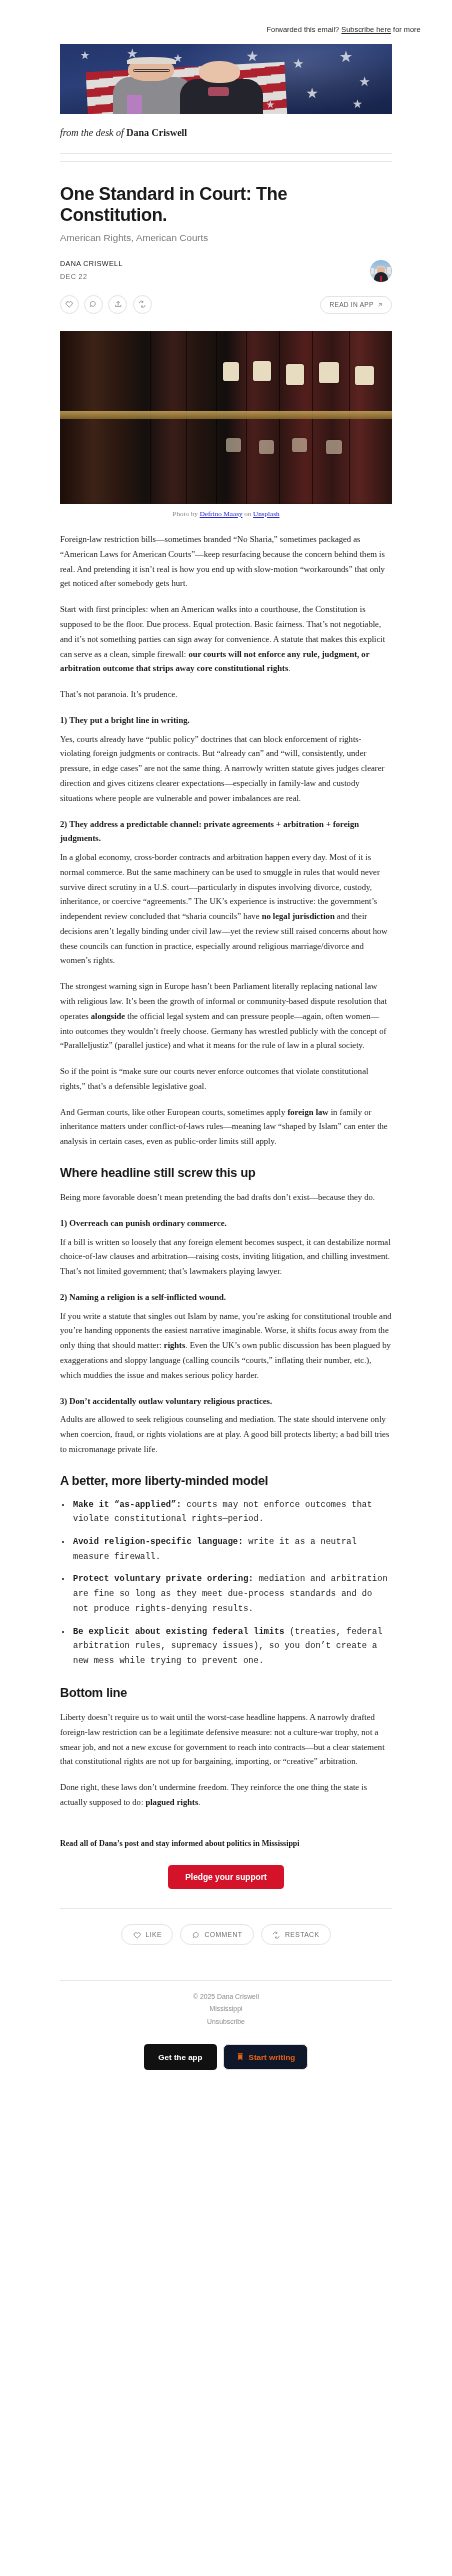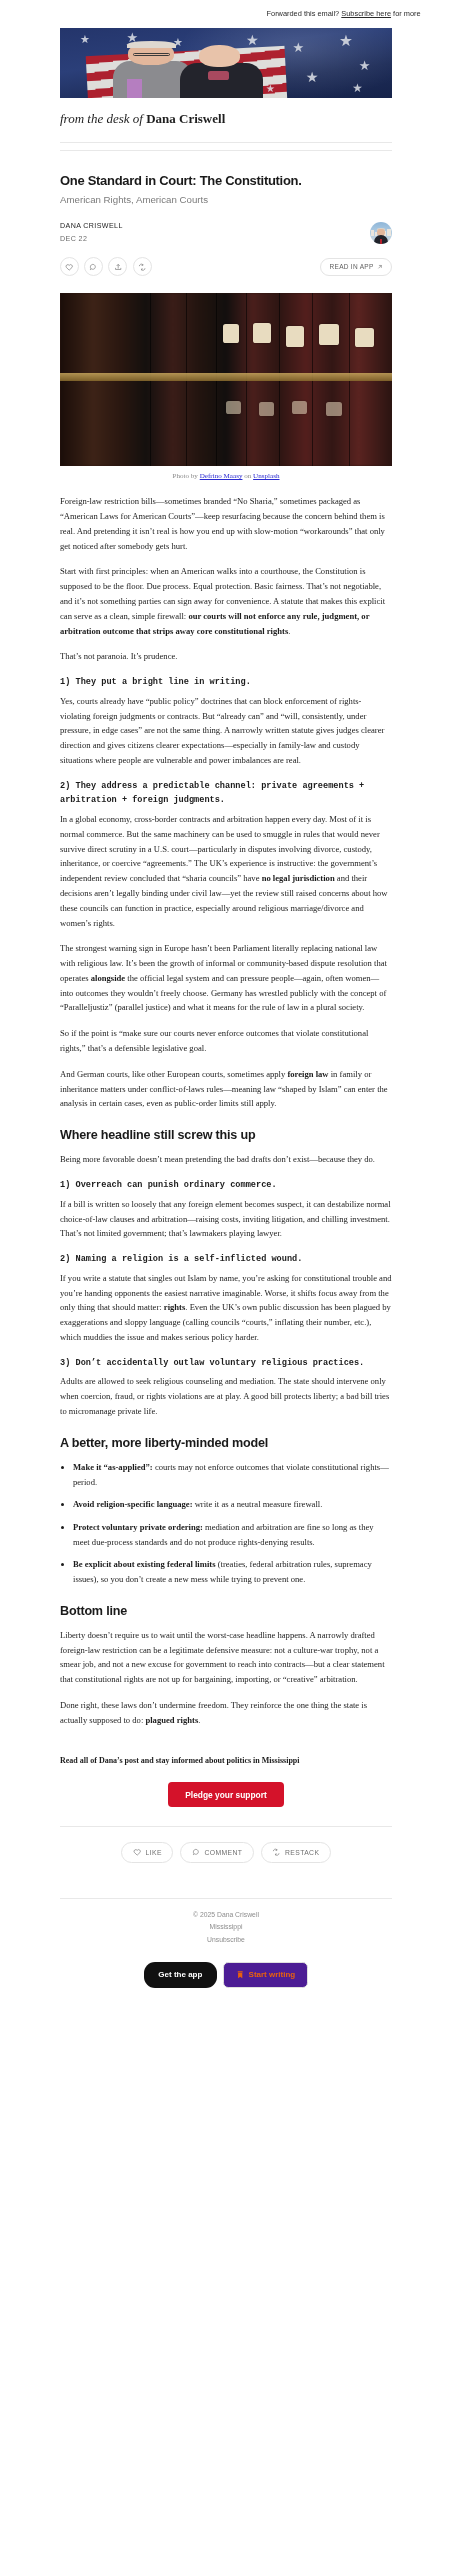--- a/index.html
+++ b/index.html
@@ -4,21 +4,21 @@
 <style>
   * { box-sizing: border-box; }
   html, body { margin:0; padding:0; }
   body {
     width: 452px;
     background: #ffffff;
     font-family: "Liberation Sans", sans-serif;
     color: #1a1a1a;
     -webkit-font-smoothing: antialiased;
   }
-  .page { width: 428px; margin: 0 auto; background:#fff; }
+  .page { width: 428px; margin: 16px auto; background:#fff; }
 
   
   .forwarded-bar {
     text-align: right;
     padding: 9px 19.4px 6.5px 19.4px;
     font-size: 7.4px;
     color: #2b2b2b;
     font-family: "Liberation Sans", sans-serif;
   }
   .forwarded-bar a {
@@ -70,34 +70,34 @@
   .p1-glass { position:absolute; left:13%; bottom:70%; width:24%; height:6%; border:0.9px solid #3a3a3a; border-radius:1.9px; }
   .p2-body { left:44%; width:54%; height:58%; background:#23242c; }
   .p2-head { position:absolute; left:56%; bottom:52%; width:27%; height:36%; background:#e8c3aa; border-radius:48% 48% 44% 44%; }
   .p2-hair { position:absolute; left:50%; bottom:44%; width:40%; height:50%; background:#c6a264; border-radius:46% 46% 38% 38%; z-index:-1; }
   .p2-neck { position:absolute; left:62%; bottom:30%; width:14%; height:16%; background:#a8495f; border-radius:2.6px; }
 
   
   .desk {
     padding: 13px 48px 0 48px;
     font-family: "Liberation Serif", serif;
-    font-size: 13px;
+    font-size: 10px;
     color: #1f1f1f;
   }
   .desk i { font-style: italic; }
   .desk b { font-weight: 700; }
 
   .rule { height:0.6px; background:#e8e8e8; margin: 14.2px 48px 0 48px; }
   .rule.thin { margin-top: 7.8px; }
 
   
   .title-block { padding: 22px 48px 0 48px; }
   h1.post-title {
     font-family: "Liberation Sans", sans-serif;
-    font-size: 13px;
+    font-size: 18px;
     line-height: 1.17;
     font-weight: 700;
     letter-spacing: -0.3px;
     color: #1a1a1a;
     margin: 0 0 6.5px 0;
     max-width: 271px;
   }
   .subtitle {
     font-size: 9.7px;
     color: #7b7b7b;
@@ -203,34 +203,34 @@
 
   
   .body {
     padding: 14.2px 48px 0 48px;
     font-family: "Liberation Serif", serif;
     font-size: 8.6px;
     line-height: 1.72;
     color: #1c1c1c;
   }
   .body p { margin: 0 0 11px 0; }
-  .body p.tight { margin-bottom: 3.9px; font-family: Liberation Mono, monospace; }
+  .body p.tight { margin-bottom: 3.9px; }
   .body b, .body strong { font-weight: 700; }
   h2.sec {
     font-family: "Liberation Sans", sans-serif;
     font-size: 12.6px;
     font-weight: 700;
     letter-spacing: -0.2px;
     line-height: 1.25;
     color:#1a1a1a;
     margin: 17px 0 8.4px 0;
     max-width: 278px;
   }
 
-  ul.bullets { margin: 0 0 11px 0; padding-left: 13px; }
+  ul.bullets { margin: 0 0 11px 0; padding-left: 13px; font-family: Liberation Mono, monospace; }
   ul.bullets li { margin-bottom: 7.8px; }
 
   
   .cta-note {
     padding: 17px 48px 0 48px;
     font-family: "Liberation Serif", serif;
     font-size: 8px;
     font-weight: 700;
     color:#1c1c1c;
     line-height:1.6;
@@ -268,26 +268,26 @@
     font-size: 6.8px;
     color:#8d8d8d;
     line-height: 1.85;
     padding: 10.3px 0 0 0;
   }
   .copy a { color:#8d8d8d; text-decoration:none; display:block; }
   .app-row { display:flex; justify-content:center; gap:6.5px; padding: 15.5px 0 22px 0; }
   .get-app {
     background:#111; color:#fff;
     font-size: 8px; font-weight:700;
-    padding: 7.1px 14.2px; border-radius:11px;
+    padding: 7.1px 14.2px; border-radius:4px;
     font-family: "Liberation Sans", sans-serif;
     border:none; cursor:pointer;
   }
   .start-writing {
-    background:#4c1d95; color:#e8610f;
+    background:#0f172a; color:#e8610f;
     font-size: 8px; font-weight:700;
     padding: 7.1px 11.6px; border-radius:5.2px;
     border:0.6px solid #e0e0e0;
     display:flex; align-items:center; gap:4.5px;
     font-family: "Liberation Sans", sans-serif;
     cursor:pointer;
   }
   svg { display:block; }
 </style>
 </head>

